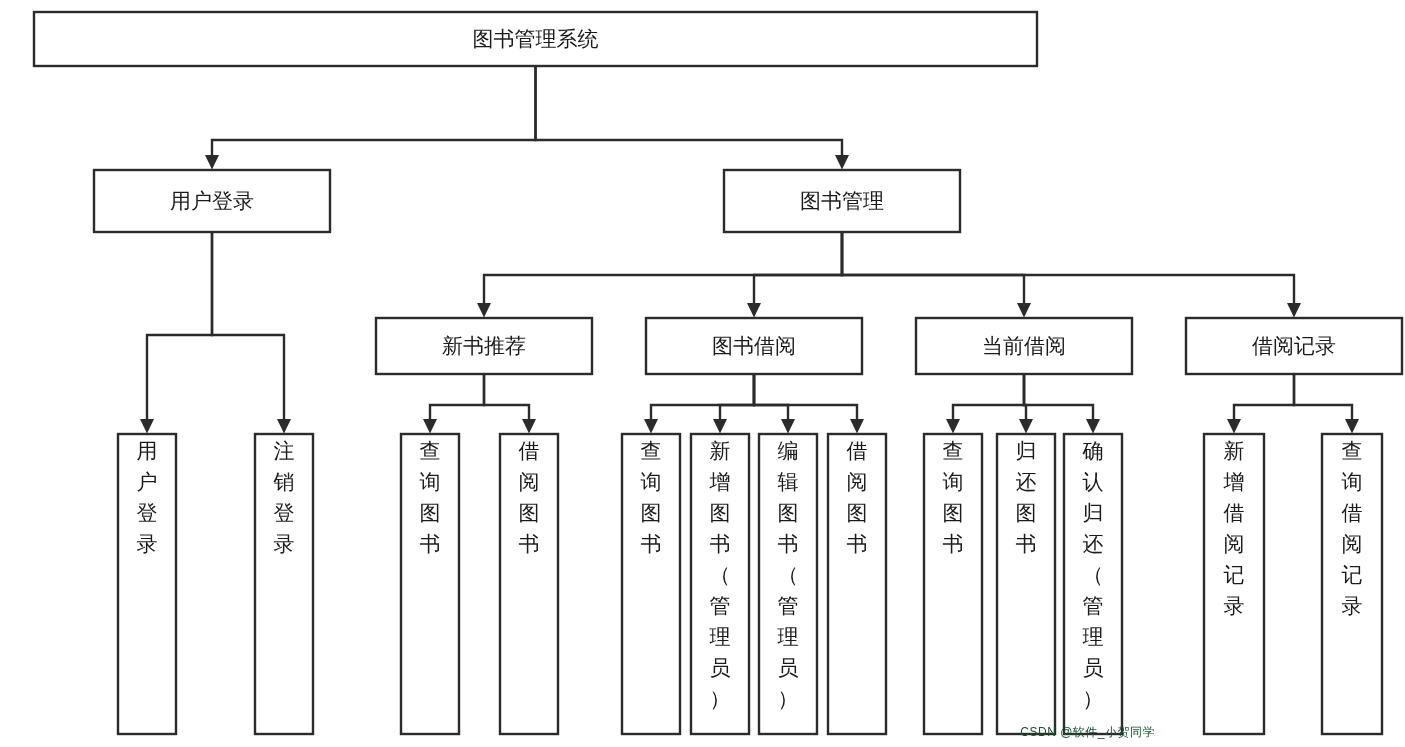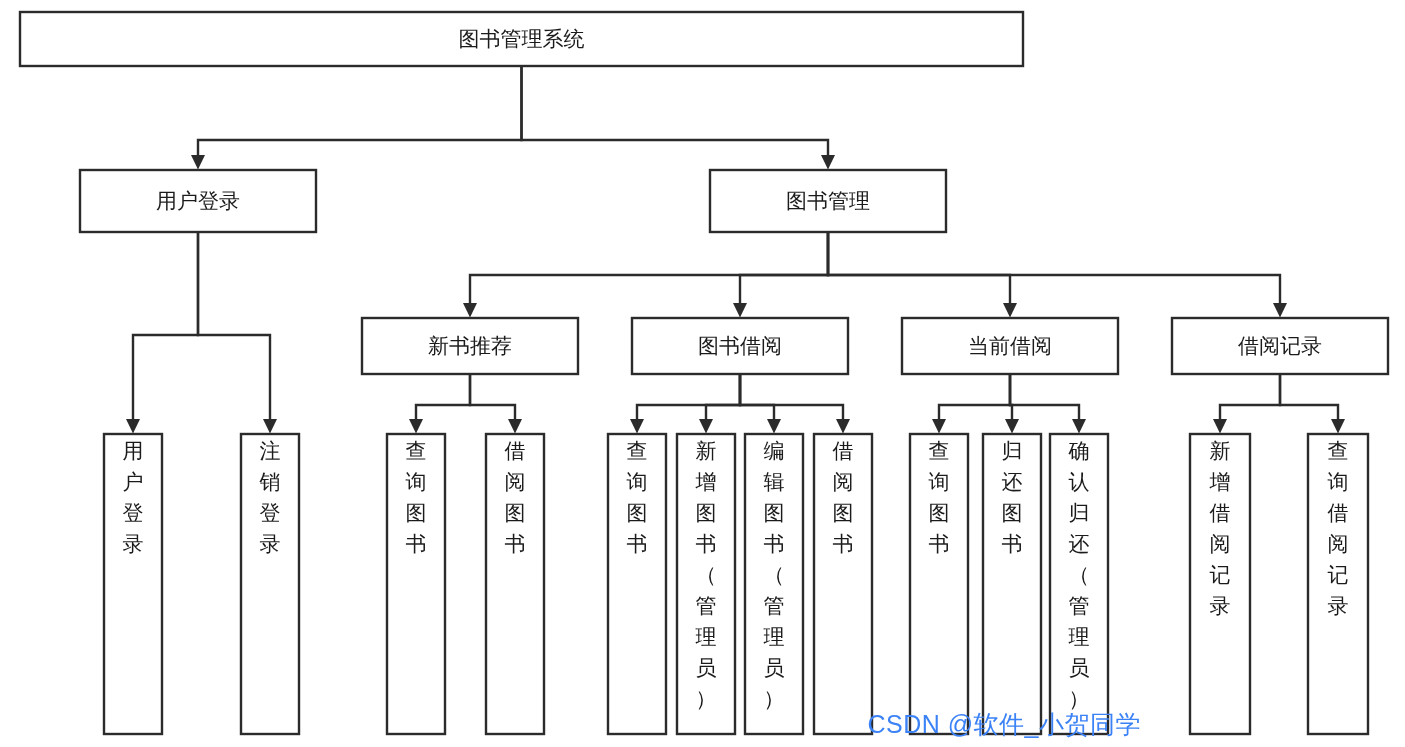--- a/index.html
+++ b/index.html
@@ -12,20 +12,21 @@
     height: 747px;
     position: relative;
     overflow: hidden;
     font-family: "Liberation Sans", "DejaVu Sans", sans-serif;
   }
   #diagram-root {
     position: absolute;
     left: 0; top: 0;
     width: 1151px;
     height: 747px;
+    padding-left: 14px;
   }
   svg { display: block; }
   .node-box {
     fill: #ffffff;
     stroke: #2b2b2b;
     stroke-width: 2.4;
   }
   .conn {
     stroke: #2b2b2b;
     stroke-width: 2.4;
@@ -47,22 +48,22 @@
     fill: #1b1b1b;
     font-family: "Liberation Sans", "DejaVu Sans", sans-serif;
     font-size: 21px;
     text-anchor: middle;
   }
   .watermark {
     position: absolute;
     right: 10px;
     bottom: 6px;
     font-family: "Liberation Sans", "DejaVu Sans", sans-serif;
-    font-size: 25px;
-    color: #3b82f6;
+    font-size: 12px;
+    color: #14532d;
     white-space: nowrap;
     letter-spacing: 0.5px;
     pointer-events: none;
   }
 </style>
 </head>
 <body>
 
 <div id="diagram-root">
   <svg id="diagram-svg" width="1405" height="747" viewBox="0 0 1405 747">

